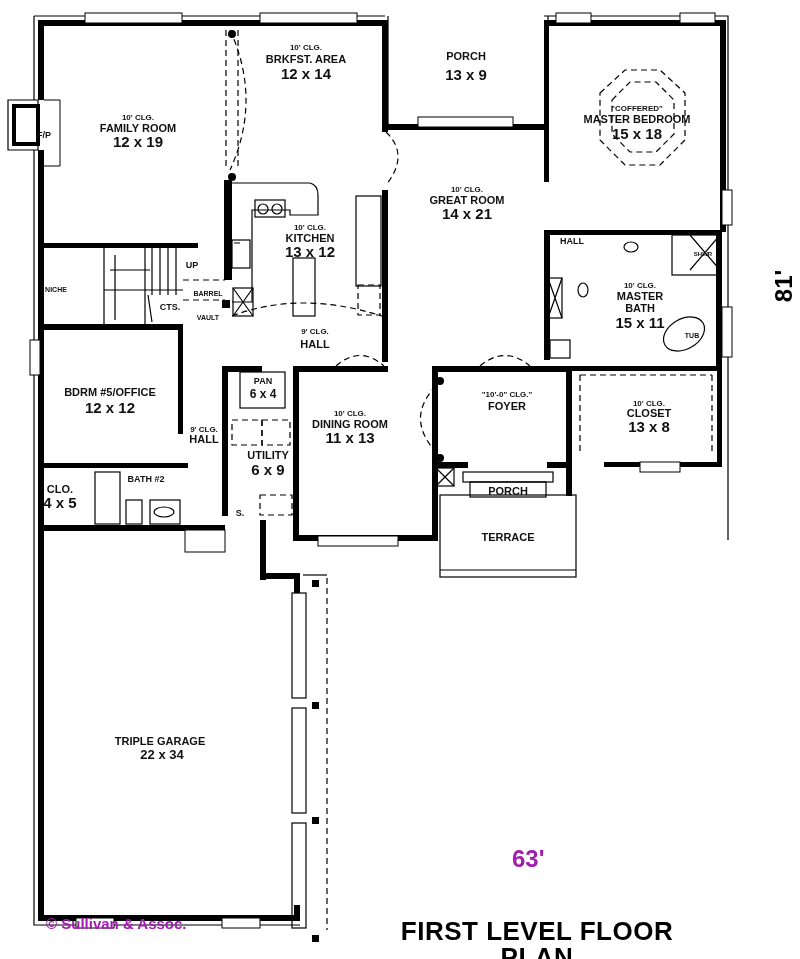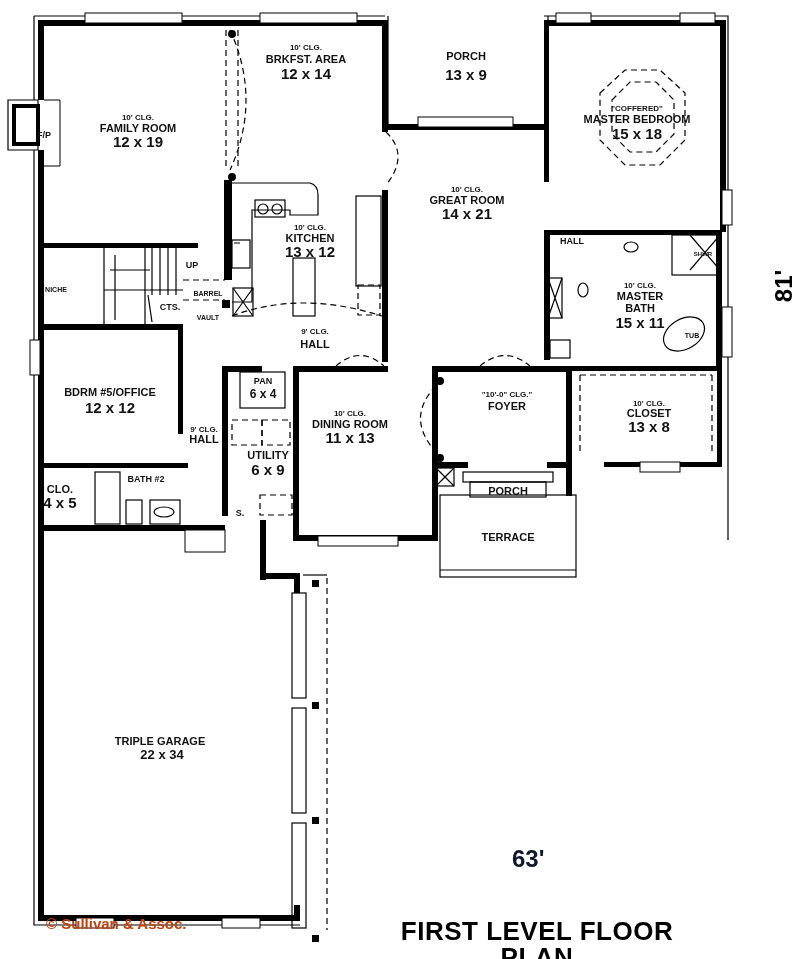--- a/index.html
+++ b/index.html
@@ -8,23 +8,23 @@
   .lbl { font-family:"Liberation Sans", sans-serif; font-weight:bold; fill:#111; text-anchor:middle; }
   .clg { font-size:8px; }
   .nm { font-size:11px; }
   .dim { font-size:15px; }
   .sm { font-size:9px; }
   .wall { fill:#000; }
   .thin { fill:none; stroke:#000; stroke-width:1.2; }
   .dash { fill:none; stroke:#000; stroke-width:1.2; stroke-dasharray:6 4; }
   .win { fill:#fff; stroke:#000; stroke-width:1; }
   .title { position:absolute; left:362px; top:918px; font-family:"Liberation Sans", sans-serif; font-weight:bold; font-size:26px; letter-spacing:0.5px; color:#000; border-bottom:1.5px solid #000; line-height:26px; padding-bottom:6px; width:350px; text-align:center;}
-  .w63 { position:absolute; left:512px; top:845px; font-weight:bold; font-size:24px; color:#0f172a; }
+  .w63 { position:absolute; left:512px; top:845px; font-weight:bold; font-size:24px; color:#a21caf; }
   .d81 { position:absolute; left:768px; top:272px; font-weight:bold; font-size:24px; color:#000; transform:rotate(-90deg); transform-origin:center; }
-  .copy { position:absolute; left:46px; top:915px; font-weight:bold; font-size:15px; color:#c2410c; }
+  .copy { position:absolute; left:46px; top:915px; font-weight:bold; font-size:15px; color:#a21caf; }
 </style>
 </head>
 <body>
 
 <svg id="plan" viewBox="0 0 800 959" xmlns="http://www.w3.org/2000/svg">
 
   <g>
     <path class="thin" d="M34 16 H385 M544 16 H728 V540 M34 16 V100 M34 150 V925 H300"></path>
     <path class="thin" d="M548 16 V180 M388 16 V125"></path>
   </g>

